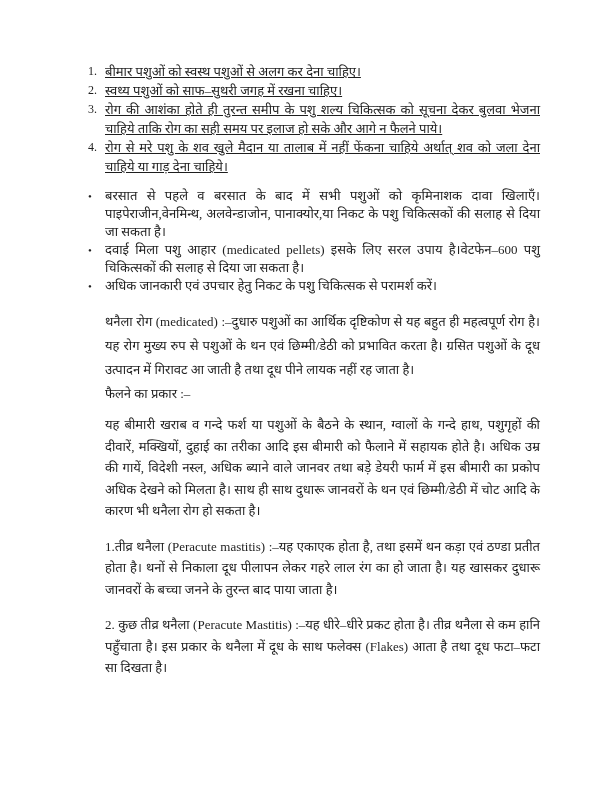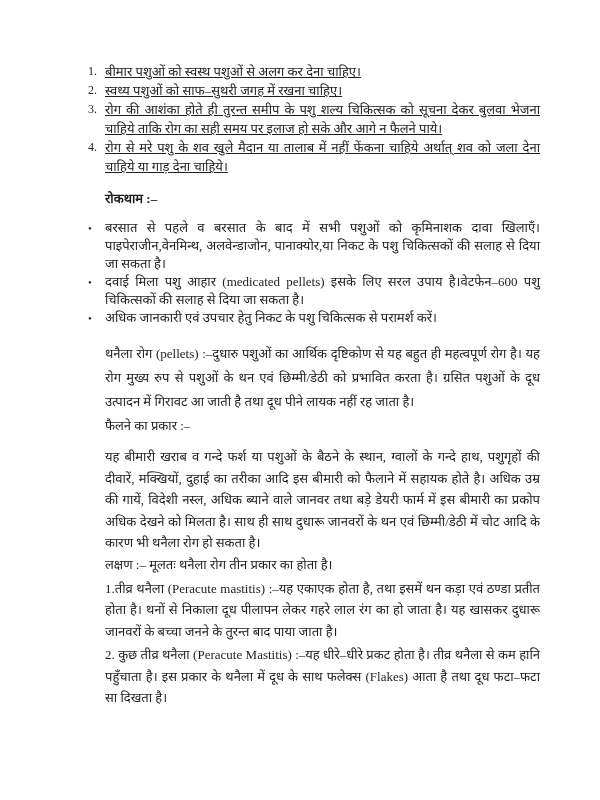--- a/index.html
+++ b/index.html
@@ -63,21 +63,21 @@
   .p-spread {
     line-height: 21.5px;
     text-align: justify;
     margin-top: 8px;
   }
   .p-symptoms {
     line-height: 22px;
     text-align: justify;
   }
   .p-type {
-    margin-top: 2px;
+    margin-top: 14px;
     line-height: 21.5px;
     text-align: justify;
   }
   b { font-weight: normal; }
 </style>
 </head>
 <body>
 
 <div class="page">
   <div class="content">
@@ -94,46 +94,44 @@
       <div class="oitem">
         <span class="marker">3.</span>
         <span class="itext">रोग की आशंका होते ही तुरन्त समीप के पशु शल्य चिकित्सक को सूचना देकर बुलवा भेजना चाहिये ताकि रोग का सही समय पर इलाज हो सके और आगे न फैलने पाये।</span>
       </div>
       <div class="oitem">
         <span class="marker">4.</span>
         <span class="itext">रोग से मरे पशु के शव खुले मैदान या तालाब में नहीं फेंकना चाहिये अर्थात् शव को जला देना चाहिये या गाड़ देना चाहिये।</span>
       </div>
     </div>
 
-    <div class="h-roktham">रोकथाम :–</div>
 
     <div class="bullets">
       <div class="bitem">
         <span class="bmark">•</span>
         <span class="btext">बरसात से पहले व बरसात के बाद में सभी पशुओं को कृमिनाशक दावा खिलाएँ। पाइपेराजीन,वेनमिन्थ, अलवेन्डाजोन, पानाक्योर,या निकट के पशु चिकित्सकों की सलाह से दिया जा सकता है।</span>
       </div>
       <div class="bitem">
         <span class="bmark">•</span>
         <span class="btext">दवाई मिला पशु आहार (medicated pellets) इसके लिए सरल उपाय है।वेटफेन–600 पशु चिकित्सकों की सलाह से दिया जा सकता है।</span>
       </div>
       <div class="bitem">
         <span class="bmark">•</span>
         <span class="btext">अधिक जानकारी एवं उपचार हेतु निकट के पशु चिकित्सक से परामर्श करें।</span>
       </div>
     </div>
 
     <div class="lower">
 
-      <p class="p-intro"><b>थनैला रोग</b><span> (pellets) :–</span><span>दुधारु पशुओं का आर्थिक दृष्टिकोण से यह बहुत ही महत्वपूर्ण रोग है। यह रोग मुख्य रुप से पशुओं के थन एवं छिम्मी/डेठी को प्रभावित करता है। ग्रसित पशुओं के दूध उत्पादन में गिरावट आ जाती है तथा दूध पीने लायक नहीं रह जाता है।</span></p>
+      <p class="p-intro"><b>थनैला रोग</b><span> (medicated) :–</span><span>दुधारु पशुओं का आर्थिक दृष्टिकोण से यह बहुत ही महत्वपूर्ण रोग है। यह रोग मुख्य रुप से पशुओं के थन एवं छिम्मी/डेठी को प्रभावित करता है। ग्रसित पशुओं के दूध उत्पादन में गिरावट आ जाती है तथा दूध पीने लायक नहीं रह जाता है।</span></p>
 
       <p class="p-spread-head">फैलने का प्रकार :–</p>
 
       <p class="p-spread">यह बीमारी खराब व गन्दे फर्श या पशुओं के बैठने के स्थान, ग्वालों के गन्दे हाथ, पशुगृहों की दीवारें, मक्खियों, दुहाई का तरीका आदि इस बीमारी को फैलाने में सहायक होते है। अधिक उम्र की गायें, विदेशी नस्ल, अधिक ब्याने वाले जानवर तथा बड़े डेयरी फार्म में इस बीमारी का प्रकोप अधिक देखने को मिलता है। साथ ही साथ दुधारू जानवरों के थन एवं छिम्मी/डेठी में चोट आदि के कारण भी थनैला रोग हो सकता है।</p>
 
-      <p class="p-symptoms"><b>लक्षण :–</b><span> मूलतः थनैला रोग तीन प्रकार का होता है।</span></p>
 
       <p class="p-type"><b>1.तीव्र थनैला (Peracute mastitis)</b><span> :–यह एकाएक होता है, तथा इसमें थन कड़ा एवं ठण्डा प्रतीत होता है। थनों से निकाला दूध पीलापन लेकर गहरे लाल रंग का हो जाता है। यह खासकर दुधारू जानवरों के बच्चा जनने के तुरन्त बाद पाया जाता है।</span></p>
 
       <p class="p-type"><b>2. कुछ तीव्र थनैला</b><span> (Peracute Mastitis)</span><span> :–यह धीरे–धीरे प्रकट होता है। तीव्र थनैला से कम हानि पहुँचाता है। इस प्रकार के थनैला में दूध के साथ फलेक्स (Flakes) आता है तथा दूध फटा–फटा सा दिखता है।</span></p>
 
     </div>
   </div>
 </div>
 
 </body></html>

